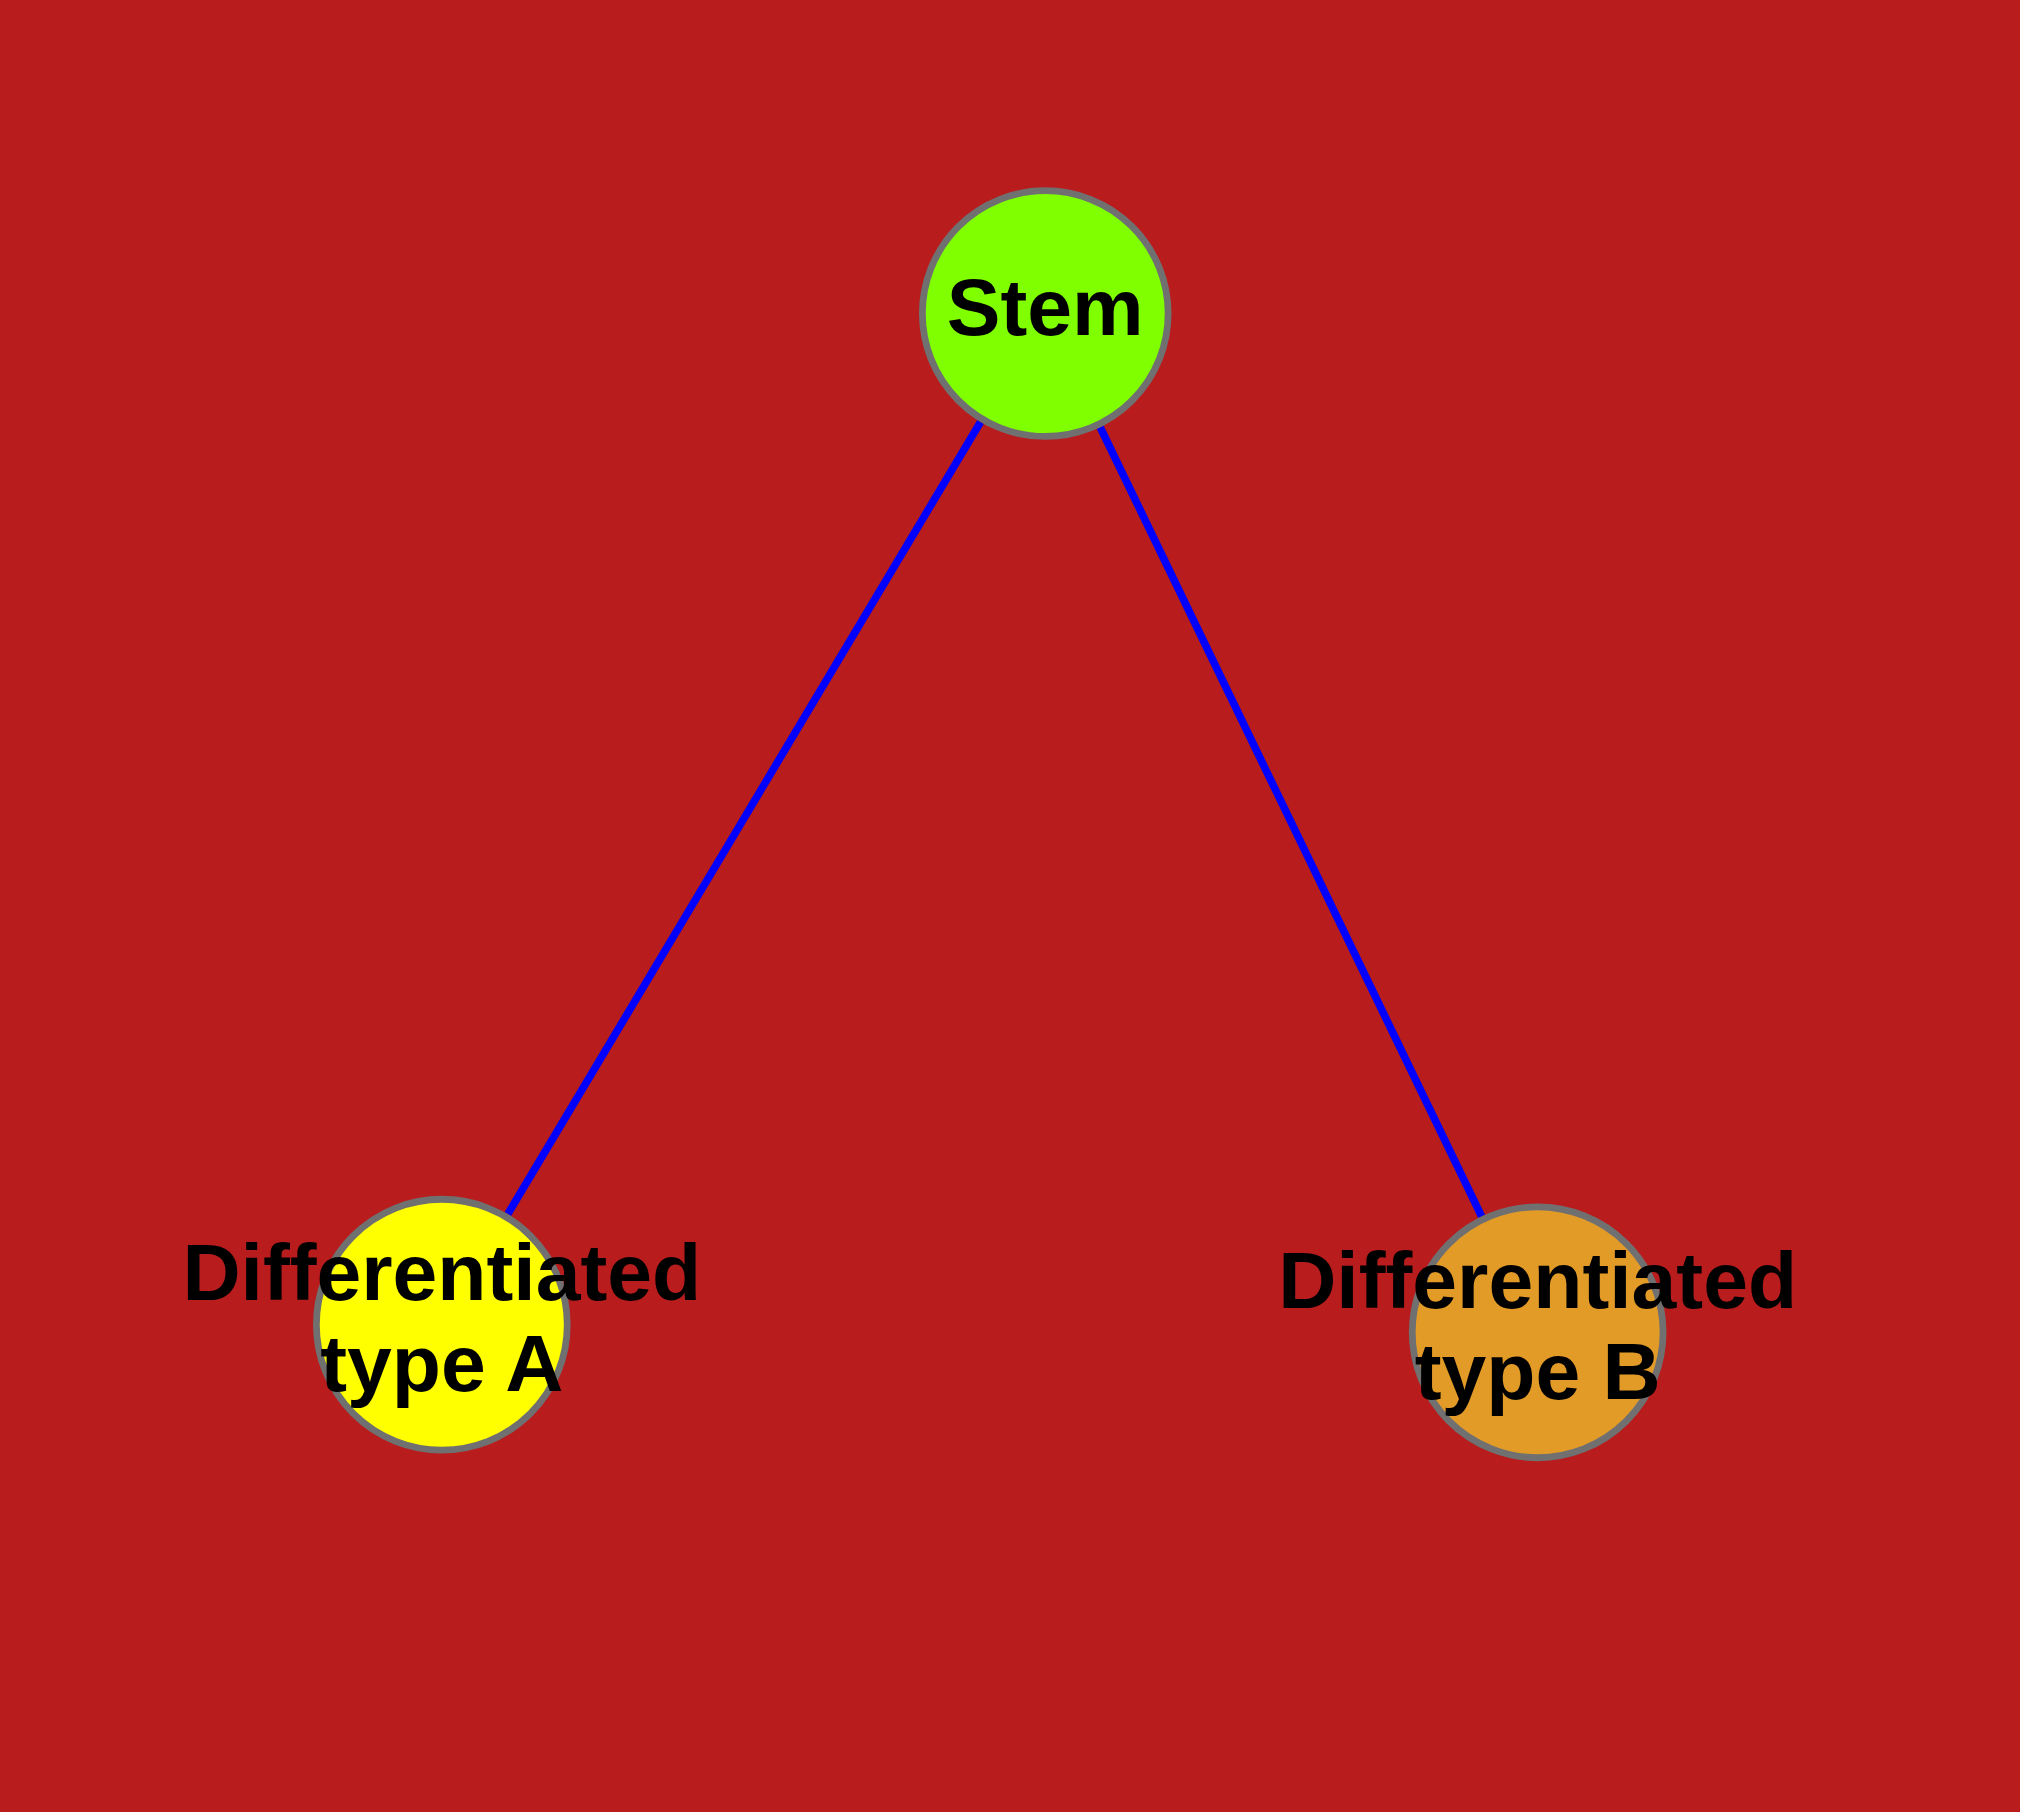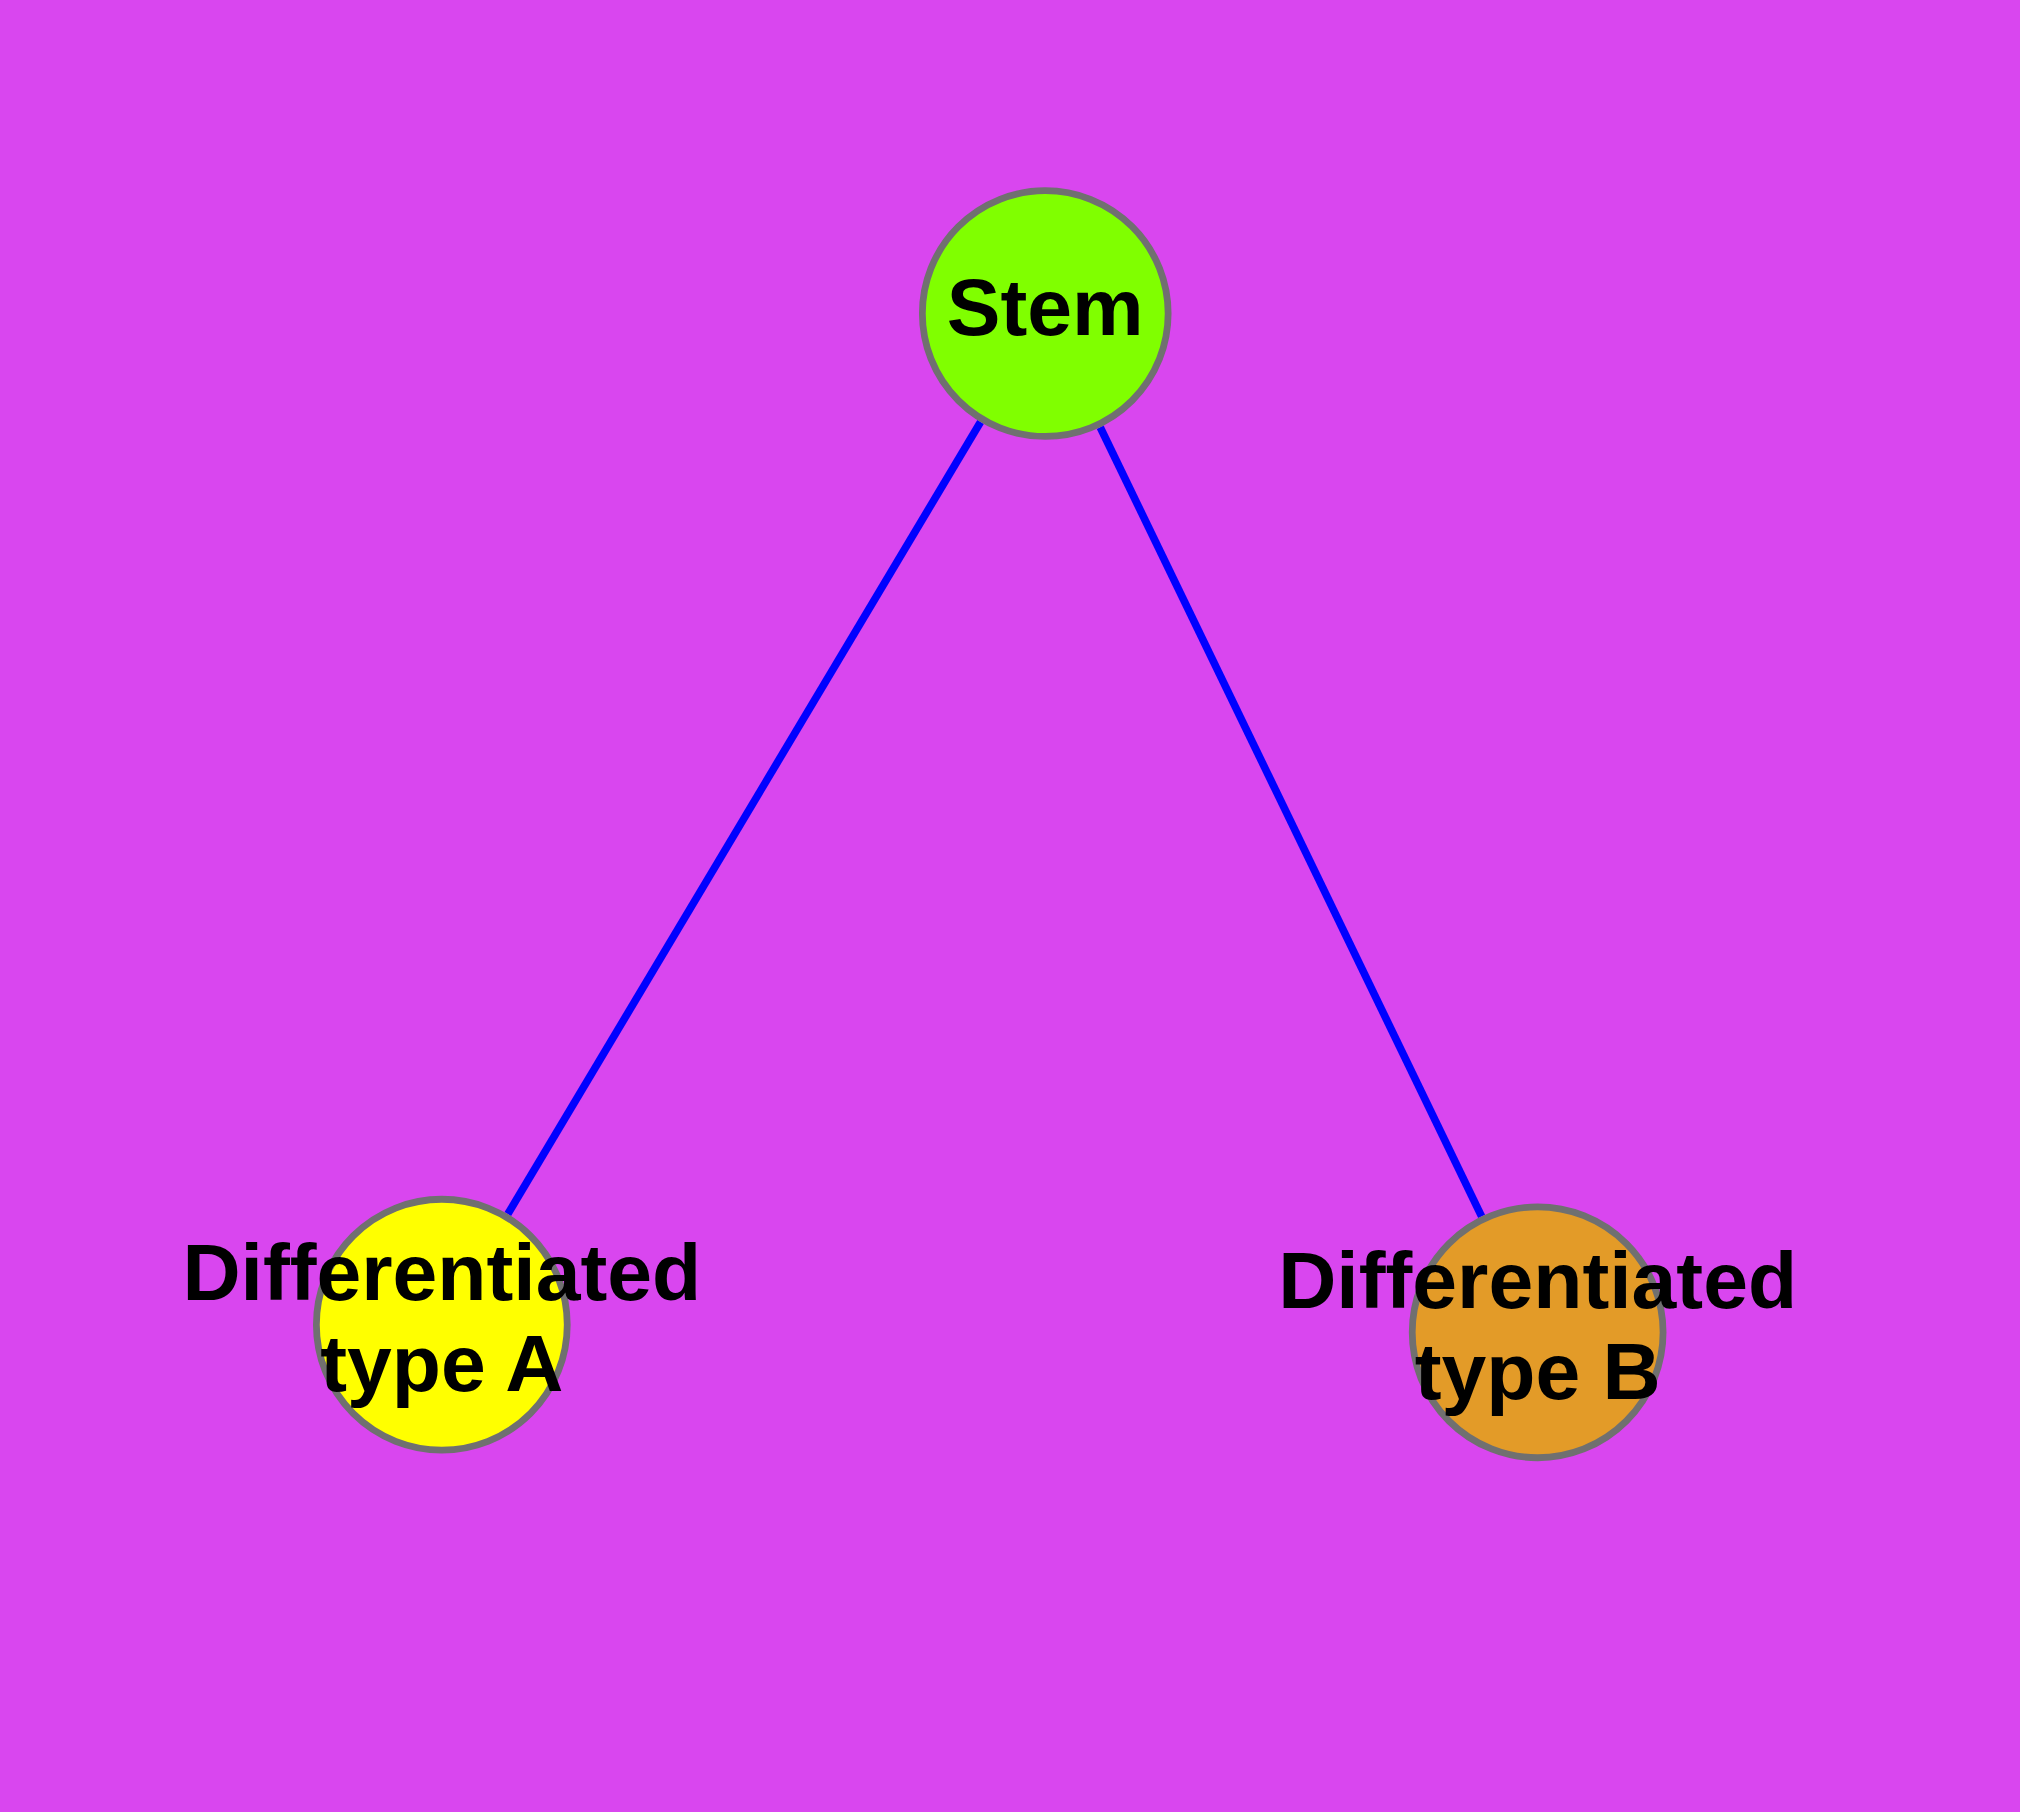--- a/index.html
+++ b/index.html
@@ -4,21 +4,21 @@
 <style>
   html, body {
     margin: 0;
     padding: 0;
     background: #ccccfc;
   }
   #canvas {
     position: relative;
     width: 2021px;
     height: 1812px;
-    background: #d946ef;
+    background: #b91c1c;
     overflow: hidden;
     font-family: "Liberation Sans", sans-serif;
   }
   #graph-svg {
     position: absolute;
     top: 0;
     left: 0;
     width: 2021px;
     height: 1812px;
   }

